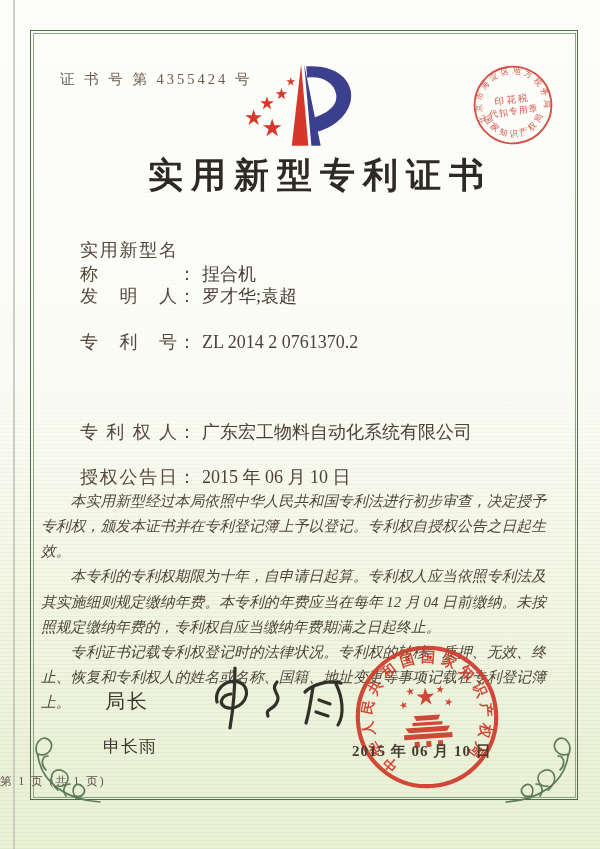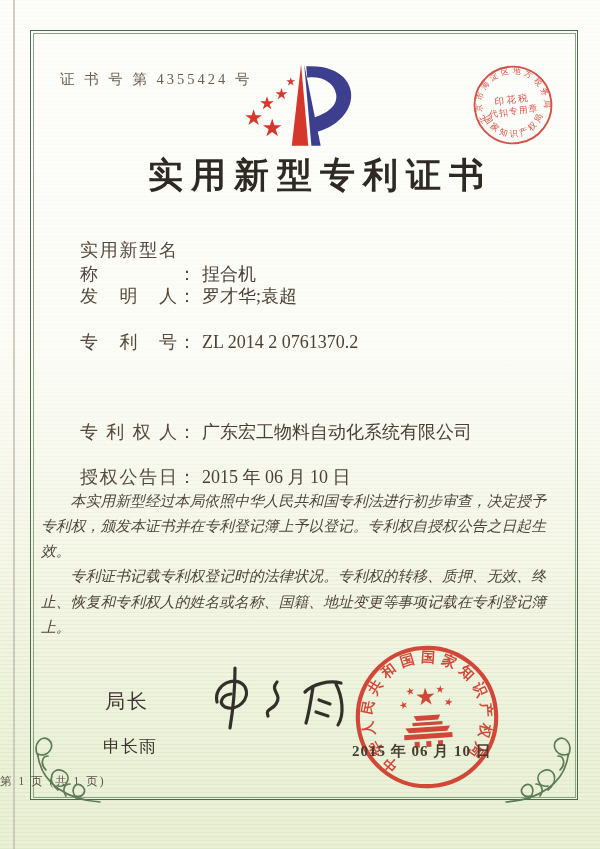--- a/index.html
+++ b/index.html
@@ -119,20 +119,21 @@
   </div>
   <div class="field-row" style="top:420px">
     <span class="flabel">专利权人</span><span class="fcolon">：</span><span class="fvalue">广东宏工物料自动化系统有限公司</span>
   </div>
   <div class="field-row" style="top:465px">
     <span class="flabel">授权公告日</span><span class="fcolon">：</span><span class="fvalue">2015 年 06 月 10 日</span>
   </div>
 
   <div class="paras">
     <p>本实用新型经过本局依照中华人民共和国专利法进行初步审查，决定授予专利权，颁发本证书并在专利登记簿上予以登记。专利权自授权公告之日起生效。</p>
+    <p>本专利的专利权期限为十年，自申请日起算。专利权人应当依照专利法及其实施细则规定缴纳年费。本专利的年费应当在每年 12 月 04 日前缴纳。未按照规定缴纳年费的，专利权自应当缴纳年费期满之日起终止。</p>
     <p>专利证书记载专利权登记时的法律状况。专利权的转移、质押、无效、终止、恢复和专利权人的姓名或名称、国籍、地址变更等事项记载在专利登记簿上。</p>
   </div>
 
   <div class="sig-title">局长</div>
   <div class="sig-name">申长雨</div>
 
   <svg class="signature" viewBox="0 0 165 75">
     <g fill="none" stroke="#33302a" stroke-width="3.2" stroke-linecap="round" stroke-linejoin="round">
       <path d="M 22,44 C 18,26 42,16 50,29 C 56,41 42,54 30,49 C 23,45 27,37 36,36"></path>
       <path d="M 40,10 C 40,30 38,52 35,70"></path>

